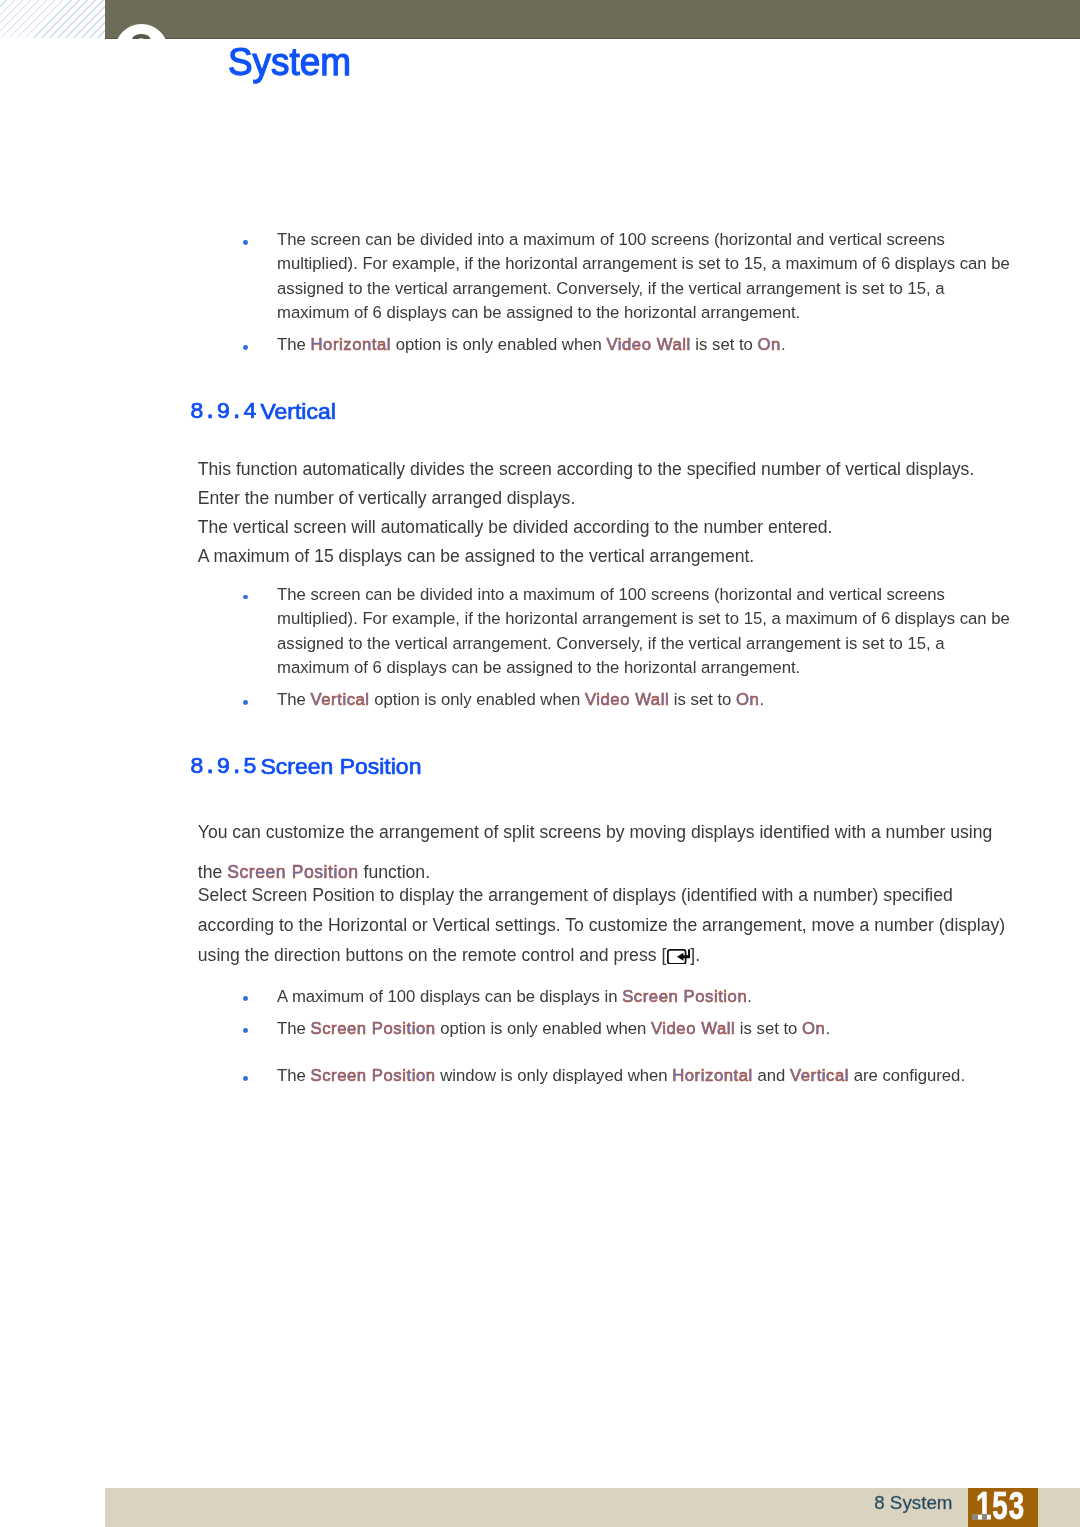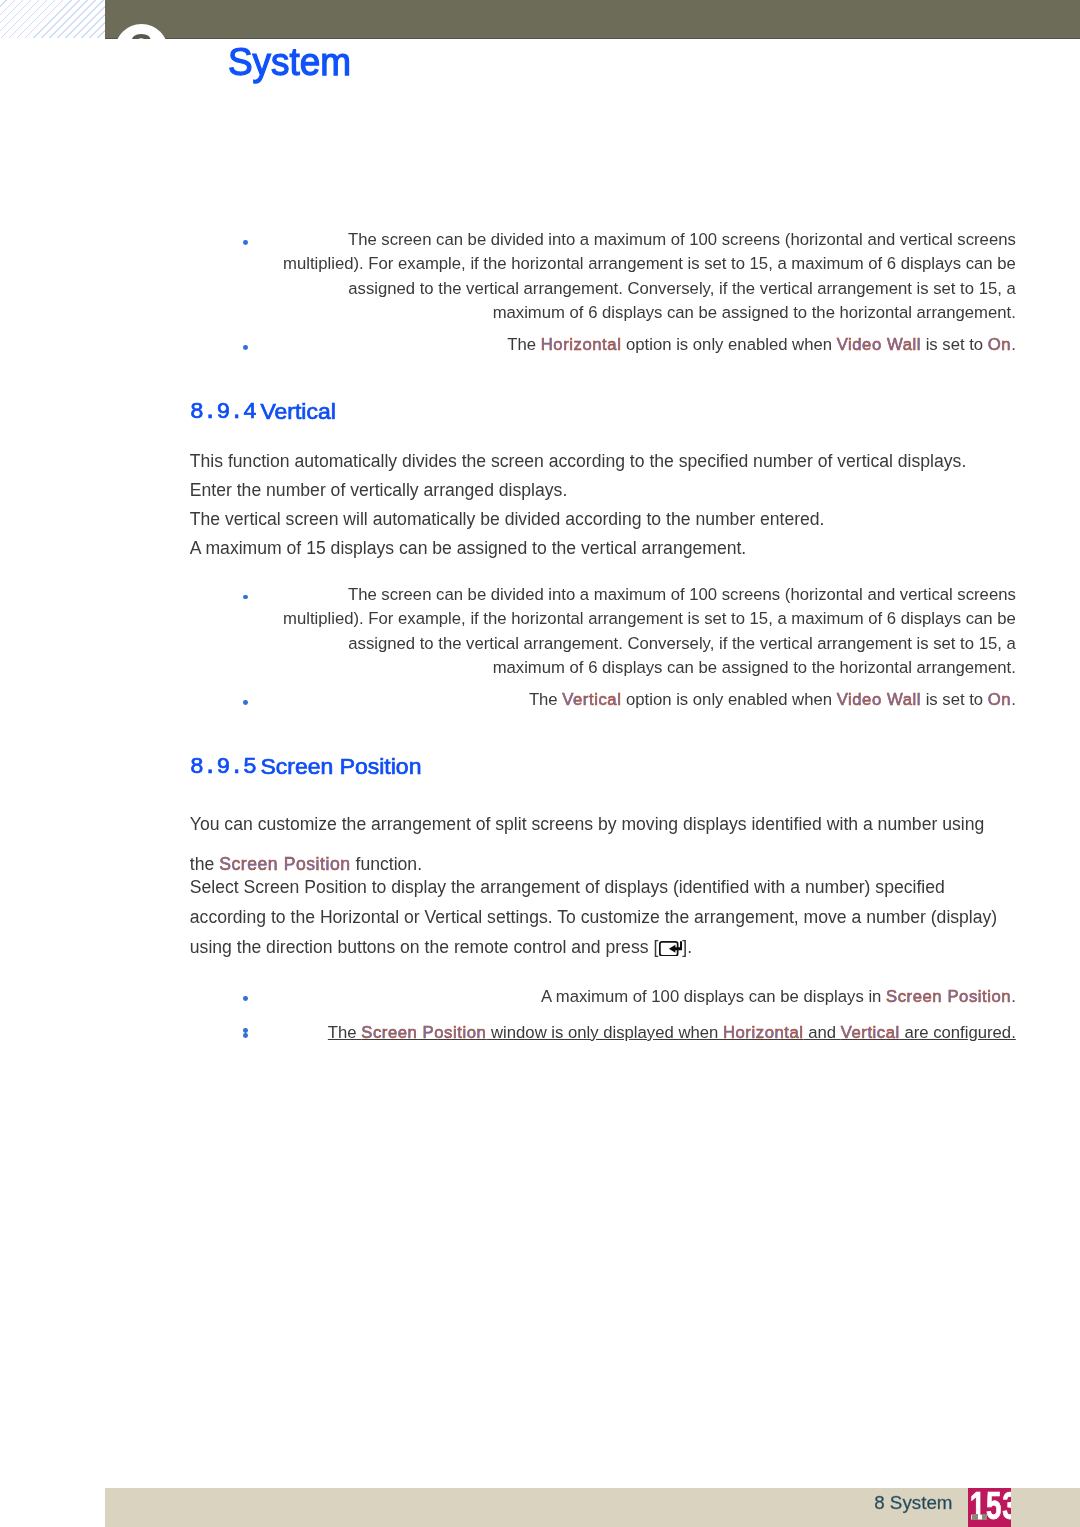--- a/index.html
+++ b/index.html
@@ -44,24 +44,24 @@
   }
 
   
   .h3 { position:absolute; color:#0f4ef5; font-weight:normal; font-size:22.6px; white-space:nowrap; line-height:1;
         -webkit-text-stroke:0.72px #0f4ef5;
         transform:scaleX(1.017); transform-origin:0 0; }
   .h3 .num { position:absolute; left:0; top:0; letter-spacing:-0.5px;font-family:Liberation Mono, monospace; }
   .h3 .txt { position:absolute; left:69.3px; top:0; }
 
   p.body {
-    position:absolute; left:189.8px; margin:0;
+    position:absolute; left:189.8px; margin:8px;
     font-size:17.6px; line-height:29px; color:#3a3a3a;
   }
-  .bul { position:absolute; margin:0; padding:0;text-align:right; }
+  .bul { position:absolute; margin:0; padding:0; }
   .bul .li {
     position:relative; padding-left:86.3px; margin:0;
     font-size:16.7px; line-height:24.4px; color:#3a3a3a;
   }
   .bul .li .dot {
     position:absolute; left:52.4px; top:11.9px;
     width:4.8px; height:4.8px; border-radius:50%; background:#3070d8;
   }
   b.or { color:#3b82f6; font-weight:normal; -webkit-text-stroke:0.58px #c8430e; letter-spacing:0.55px; }
 
@@ -71,22 +71,22 @@
   .ftr-bar {
     position:absolute; left:105px; top:1488px; right:0; bottom:0;
     background:#d9d3c0;
   }
   .ftr-text {
     position:absolute; left:874.2px; top:1493.8px;
     font-size:18.8px; font-weight:normal; color:#0c4a6e; white-space:nowrap;
     -webkit-text-stroke:0.32px #6e6356; line-height:1;
   }
   .ftr-num {
-    position:absolute; left:967.8px; top:1488px; width:43px; bottom:0;
-    background:#be185d; overflow:hidden;
+    position:absolute; left:967.8px; top:1488px; width:70px; bottom:0;
+    background:#a16207; overflow:hidden;
   }
   .ftr-num .mask-l, .ftr-num .mask-r {
     position:absolute; background:#918779; top:26.2px; height:6px;
   }
   .ftr-num .mask-l { left:4px; width:6.2px; }
   .ftr-num .mask-r { left:14.3px; width:4.6px; }
   .ftr-num span {
     display:block; color:#fff; font-weight:bold; font-size:38.5px; line-height:1;
     -webkit-text-stroke:0.75px #fff;
     text-align:center; transform:scaleX(0.72); transform-origin:50% 0;
@@ -149,22 +149,23 @@
           <path d="M21.0 0.35 L23.0 0.35 L23.0 9.3 L16.4 9.3 L16.4 11.7 L9.9 7.8 L16.4 3.8 L16.4 6.35 L21.0 6.35 Z" fill="#0d0d0d"></path>
         </svg></span><span>].</span></p>
 
   <div class="bul" style="left:190.8px; top:984.6px; width:825px;">
     <div class="li">
       <span class="dot"></span>
       <span><span>A maximum of 100 displays can be displays in </span><b class="or">Screen Position</b><span>.</span></span>
     </div>
     <div class="li" style="margin-top:7.5px;">
       <span class="dot"></span>
+      <span><span>The </span><b class="or">Screen Position</b><span> option is only enabled when </span><b class="or">Video Wall</b><span> is set to </span><b class="or">On</b><span>.</span></span>
     </div>
-    <div class="li" style="margin-top:12px;text-decoration:underline;">
+    <div class="li" style="margin-top:23px;">
       <span class="dot"></span>
       <span><span>The </span><b class="or">Screen Position</b><span> window is only displayed when </span><b class="or">Horizontal</b><span> and </span><b class="or">Vertical</b><span> are configured.</span></span>
     </div>
   </div>
 
   <div class="ftr-bar"></div>
   <div class="ftr-text">8 System</div>
   <div class="ftr-num">
       <span>153</span>
       <i class="mask-l"></i>

